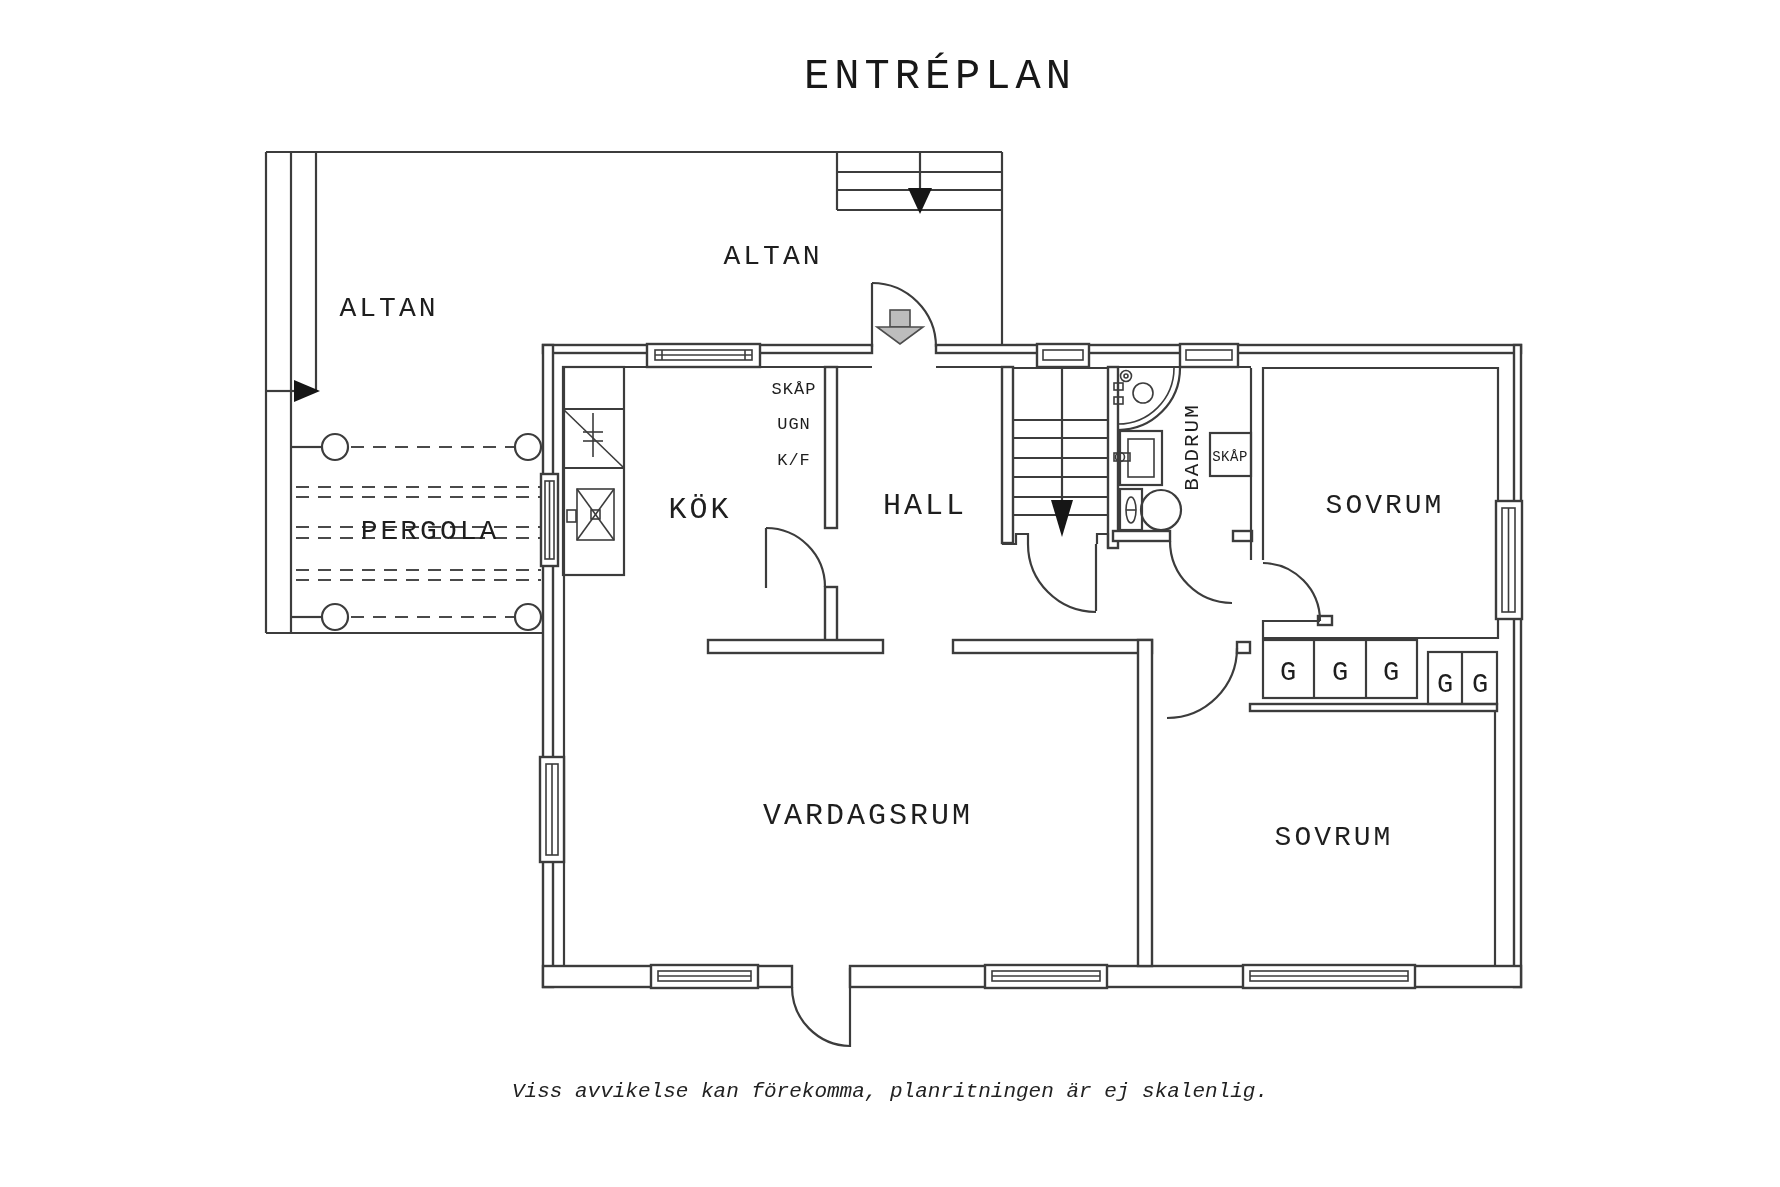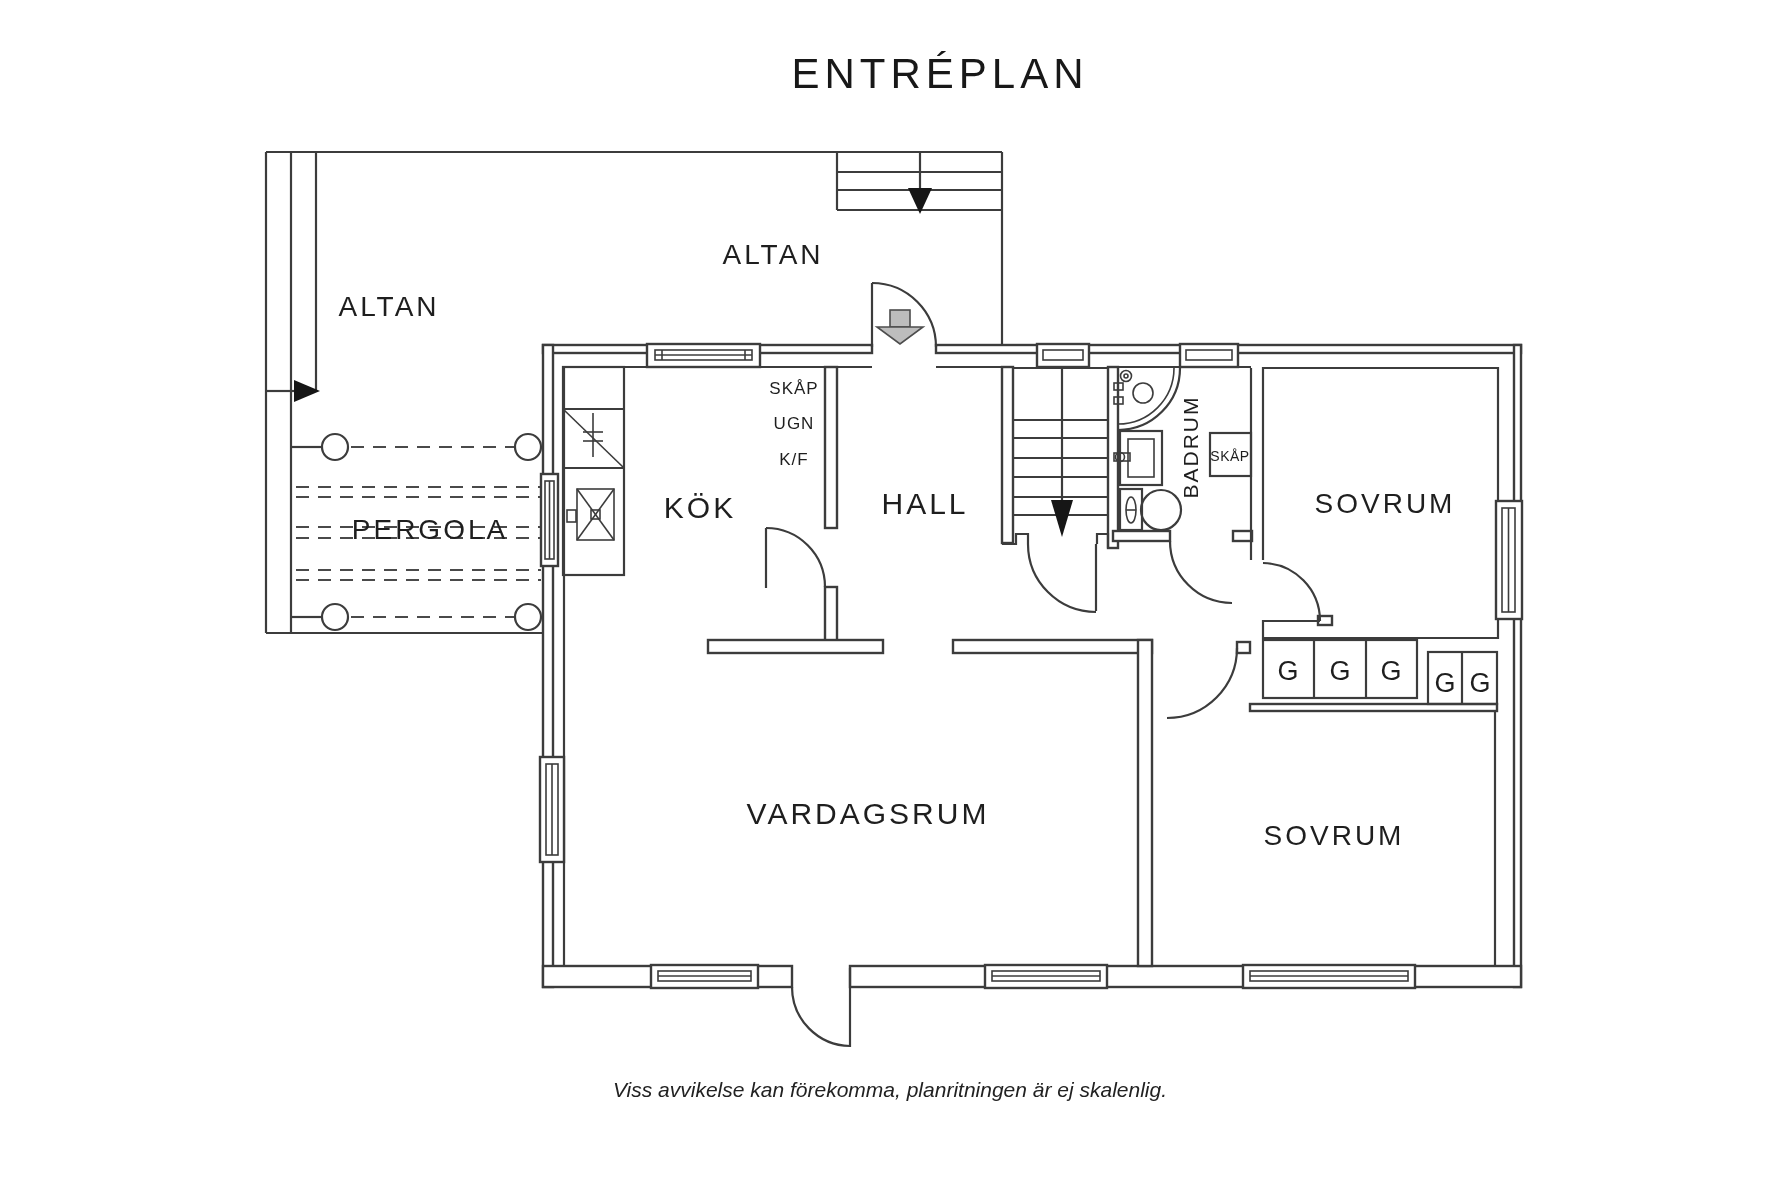--- a/index.html
+++ b/index.html
@@ -1,17 +1,17 @@
 <!DOCTYPE html>
 <html><head>
 <meta charset="utf-8">
 <style>
   html,body{margin:0;padding:0;background:#fff;}
   .page{position:relative;width:1780px;height:1187px;background:#ffffff;overflow:hidden;
-        font-family:Liberation Sans, sans-serif;}
+        font-family:Liberation Mono, monospace;}
   svg{position:absolute;left:0;top:0;}
   .ln{stroke:#3c3c3c;fill:none;stroke-width:2.2;}
   .wall{stroke:#3c3c3c;fill:#ffffff;stroke-width:2.4;}
   .thin{stroke:#3c3c3c;fill:none;stroke-width:1.6;}
   .dash{stroke:#4a4a4a;fill:none;stroke-width:2;stroke-dasharray:13 9;}
   .blk{fill:#161616;stroke:none;}
   text{fill:#1e1e1e;}
   .room{font-size:28px;letter-spacing:3px;text-anchor:middle;}
   .big{font-size:30px;}
   .small{font-size:17px;letter-spacing:1px;text-anchor:middle;}

